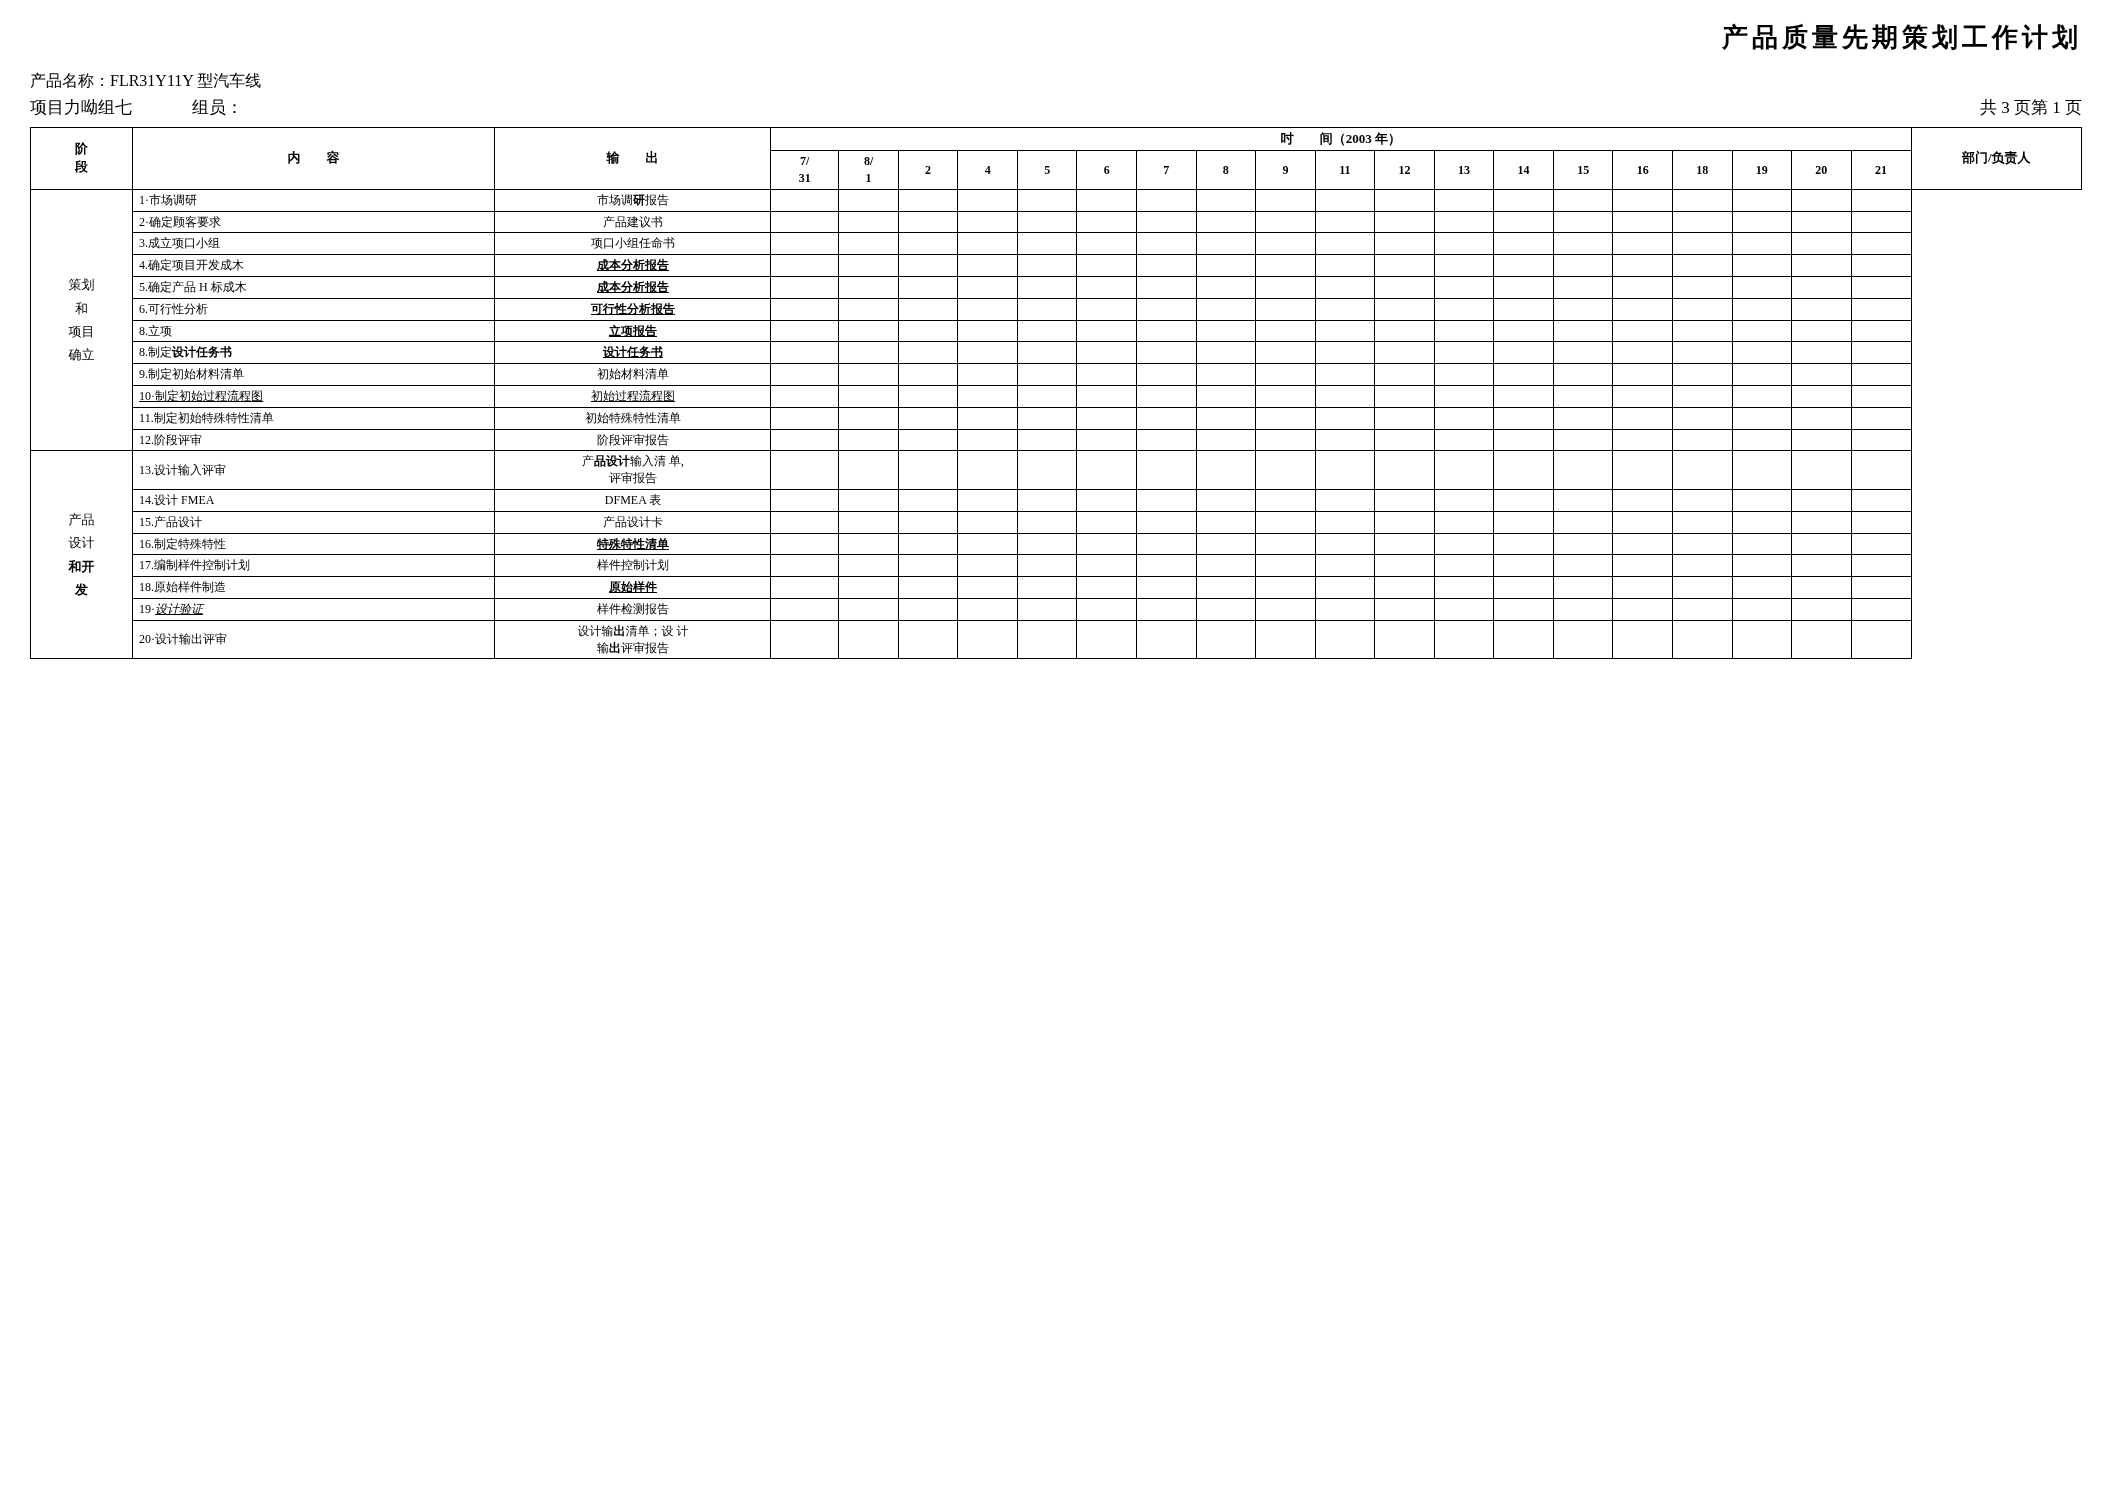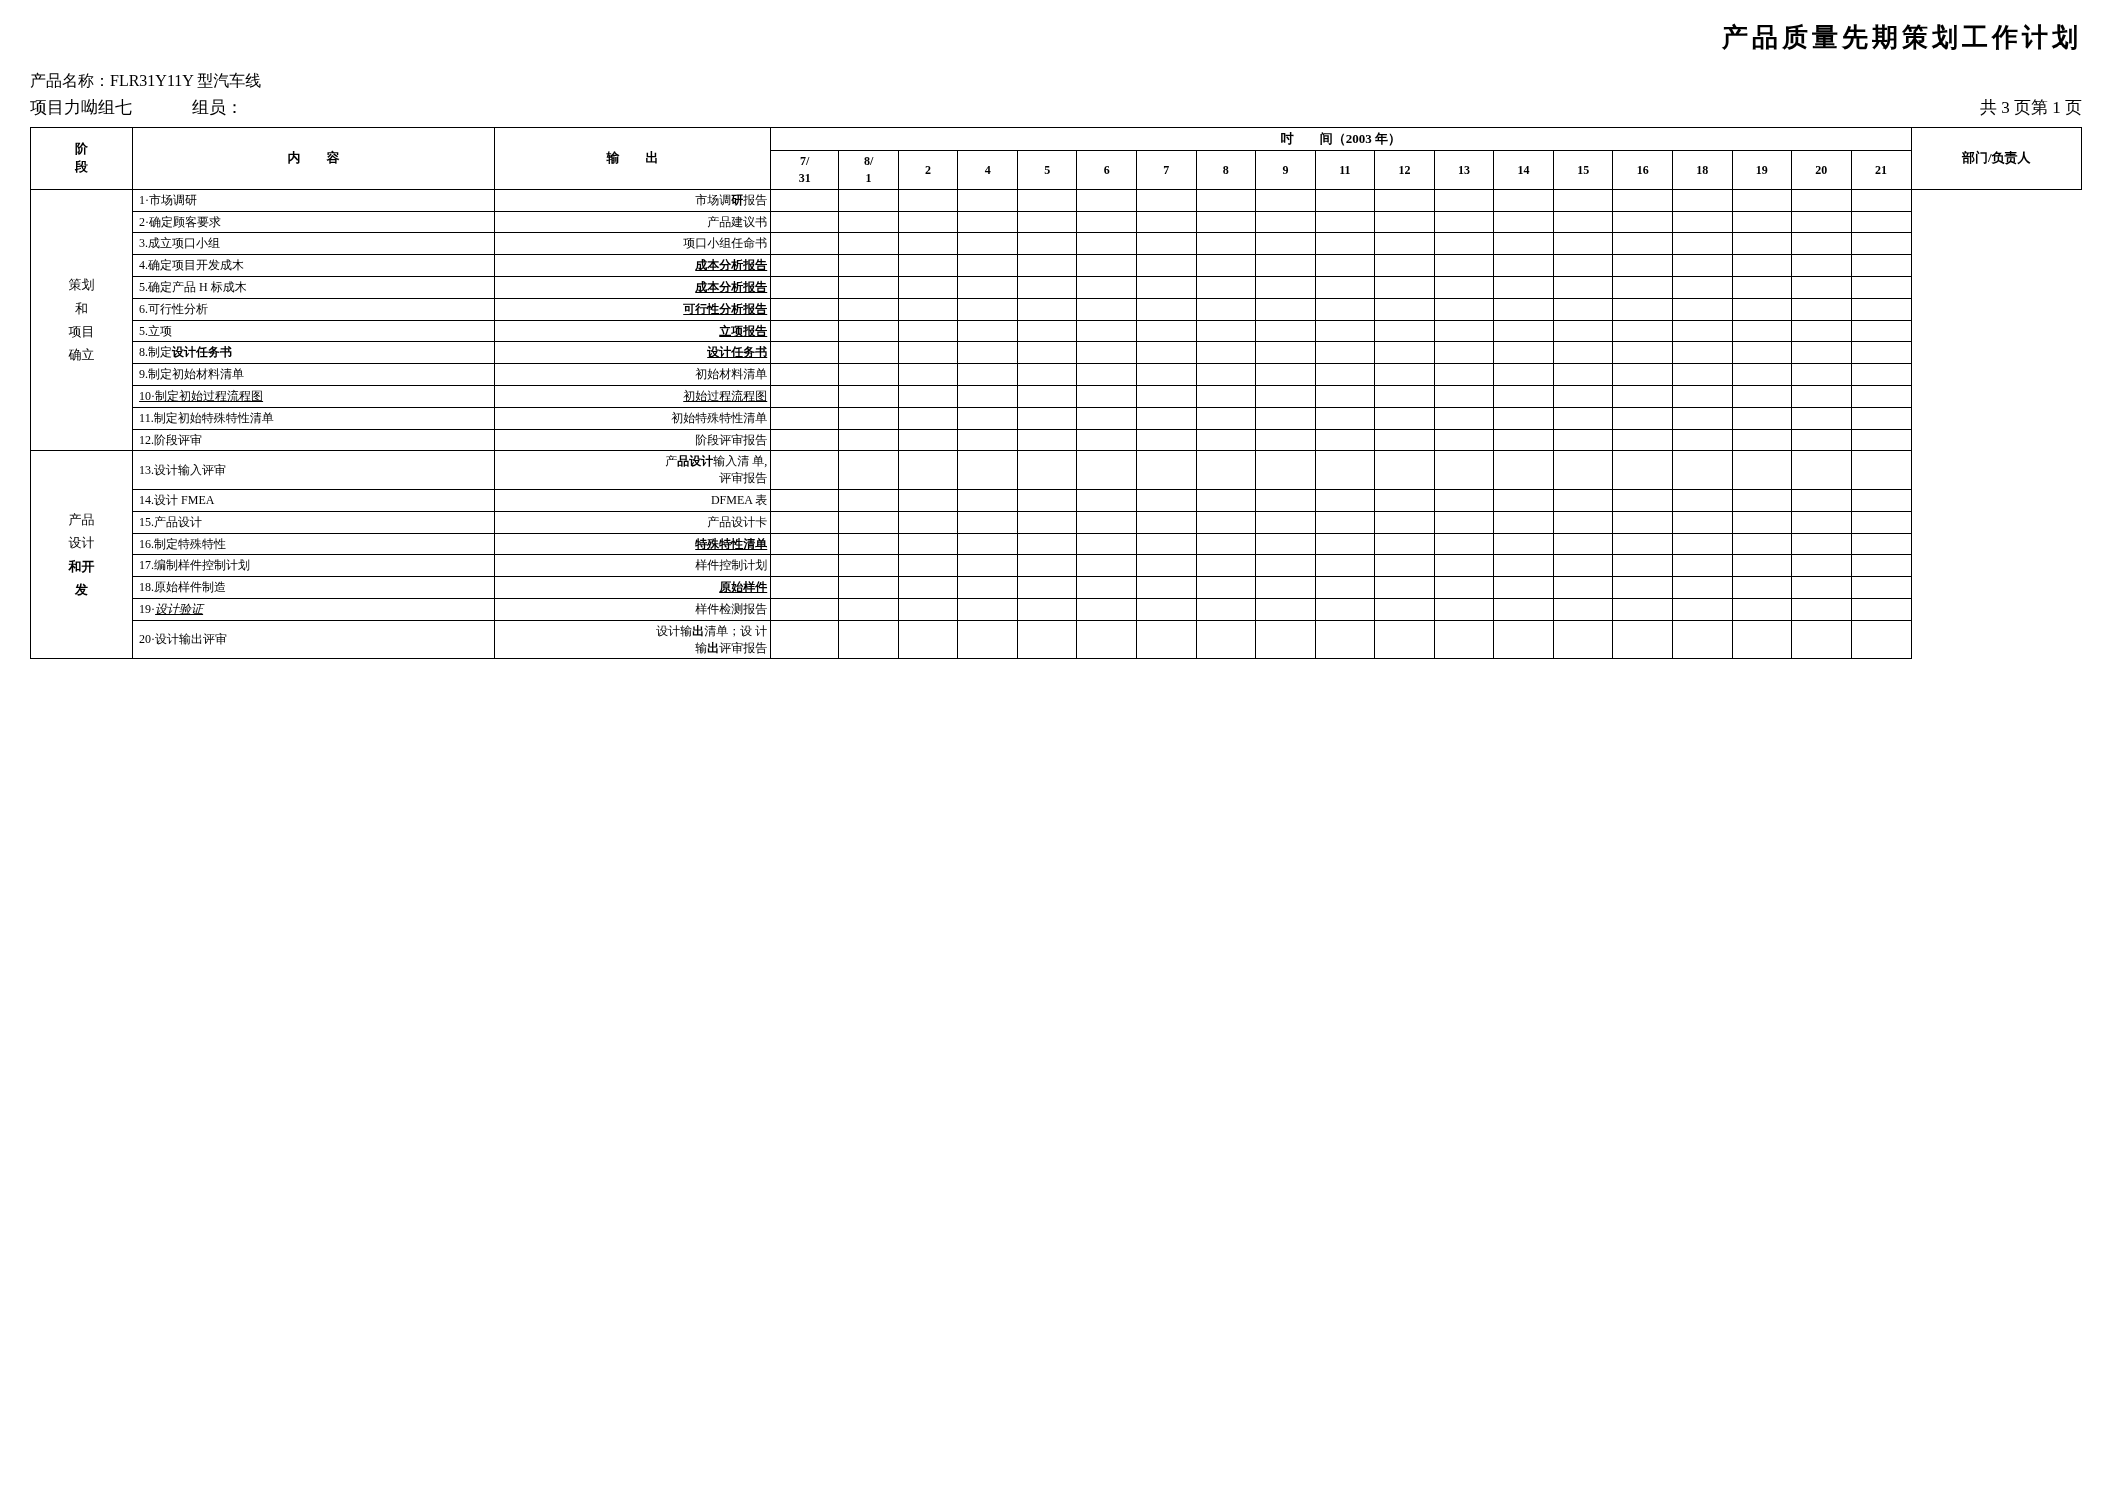--- a/index.html
+++ b/index.html
@@ -53,21 +53,21 @@
       writing-mode: horizontal-tb;
       font-size: 13px;
       font-weight: normal;
       line-height: 1.8;
     }
     td.content-cell {
       text-align: left;
       padding-left: 6px;
     }
     td.output-cell {
-      text-align: right;
+      text-align: center;
       padding-left: 4px;
     }
   </style>
 </head>
 <body>
 
 <div class="page-title">产品质量先期策划工作计划</div>
 
 <div class="meta-row">
   <span>产品名称：FLR31Y11Y 型汽车线</span>
@@ -269,21 +269,21 @@
         <td></td>
         <td></td>
         <td></td>
         <td></td>
         <td></td>
         <td></td>
         <td></td>
       <td></td>
     </tr>
     <tr>
-      <td class="content-cell">5.立项</td>
+      <td class="content-cell">8.立项</td>
       <td class="output-cell"><span style="text-decoration:underline;font-weight:bold;">立项报告</span></td>
       <td></td>
         <td></td>
         <td></td>
         <td></td>
         <td></td>
         <td></td>
         <td></td>
         <td></td>
         <td></td>

